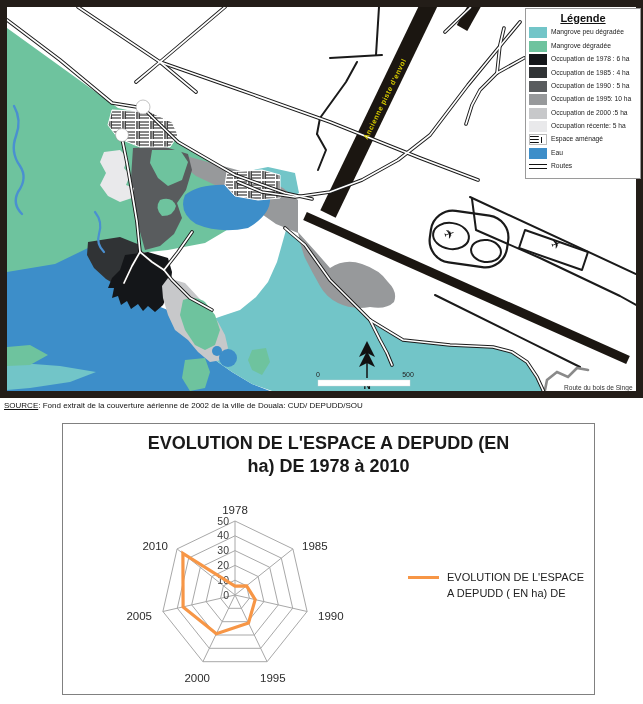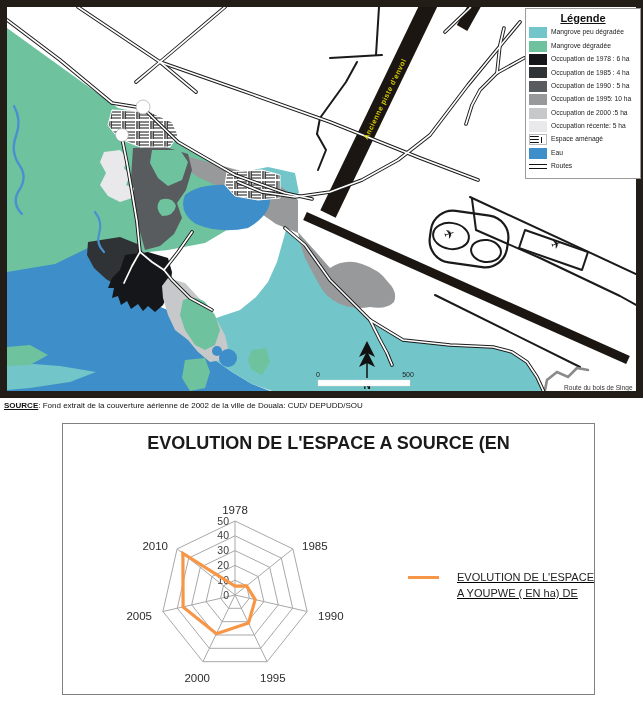--- a/index.html
+++ b/index.html
@@ -21,28 +21,28 @@
   .ml-row{display:flex;align-items:center;gap:4px;height:13.4px;}
   .ml-swatch{width:18px;height:11px;flex:0 0 18px;box-sizing:border-box;}
   .ml-swatch.hatch{background-color:#fff;border:0.5px solid #bbb;
       background-image:repeating-linear-gradient(180deg,#111 0 1px,transparent 1px 3px),
                        repeating-linear-gradient(90deg,#111 0 1.2px,transparent 1.2px 4px);
       background-size:55% 90%,25% 70%;background-position:5% 50%,95% 50%;background-repeat:no-repeat;}
   .ml-swatch.routes{height:5px;background:#fff;border-top:1.4px solid #111;border-bottom:1.4px solid #111;}
   .ml-label{font-size:6.7px;color:#222;white-space:nowrap;line-height:1;}
   
   .source-line{position:absolute;left:4px;top:401px;width:635px;font-size:8px;color:#111;}
-  .source-line b{font-weight:bold;text-decoration:underline;}
+  .source-line b{font-weight:normal;text-decoration:underline;}
   
   .chart-box{position:absolute;left:62px;top:423px;width:533px;height:272px;background:#fff;
       border:1px solid #808080;box-sizing:border-box;}
   .chart-title{position:absolute;left:0;top:8px;width:100%;text-align:center;
       font-size:18px;font-weight:bold;color:#1a1a1a;line-height:1.25;}
   .chart-svg{position:absolute;left:0;top:0;}
-  .chart-legend{position:absolute;left:345px;top:146px;display:flex;align-items:flex-start;gap:18px;text-decoration:underline;}
+  .chart-legend{position:absolute;left:345px;top:146px;display:flex;align-items:flex-start;gap:8px;}
   .cl-marker{display:block;width:31px;height:3px;margin-top:6px;flex:0 0 31px;}
   .cl-text{font-size:11px;color:#222;line-height:1.45;}
 </style>
 </head>
 <body>
 
 <div class="page">
 
   <div class="map-wrap">
     <svg width="643" height="398" viewBox="0 0 643 398">
@@ -234,21 +234,22 @@
             <span class="ml-label">Routes</span>
           </div>
         </div>
     </div>
   </div>
 
   <div class="source-line"><b>SOURCE</b><span>: Fond extrait de la couverture aérienne de 2002 de la ville de Douala: CUD/ DEPUDD/SOU</span></div>
 
   <div class="chart-box">
     <div class="chart-title">
-      <div>EVOLUTION  DE L'ESPACE  A SOURCE (EN</div>
+      <div>EVOLUTION  DE L'ESPACE  A DEPUDD (EN</div>
+      <div>ha) DE 1978 à 2010</div>
     </div>
     <svg id="radar-svg" class="chart-svg" width="531" height="270" viewBox="0 0 531 270">
         <polygon points="172.0,156.2 183.6,161.8 186.4,174.3 178.4,184.3 165.6,184.3 157.6,174.3 160.4,161.8" fill="none" stroke="#a8a8a8" stroke-width="1"></polygon>
         <polygon points="172.0,141.4 195.1,152.5 200.9,177.6 184.8,197.7 159.2,197.7 143.1,177.6 148.9,152.5" fill="none" stroke="#a8a8a8" stroke-width="1"></polygon>
         <polygon points="172.0,126.6 206.7,143.3 215.3,180.9 191.3,211.0 152.7,211.0 128.7,180.9 137.3,143.3" fill="none" stroke="#a8a8a8" stroke-width="1"></polygon>
         <polygon points="172.0,111.8 218.3,134.1 229.7,184.2 197.7,224.3 146.3,224.3 114.3,184.2 125.7,134.1" fill="none" stroke="#a8a8a8" stroke-width="1"></polygon>
         <polygon points="172.0,97.0 229.9,124.9 244.1,187.5 204.1,237.7 139.9,237.7 99.9,187.5 114.1,124.9" fill="none" stroke="#a8a8a8" stroke-width="1"></polygon>
         <line x1="172" y1="171" x2="172.0" y2="97.0" stroke="#a8a8a8" stroke-width="1"></line>
         <line x1="172" y1="171" x2="229.9" y2="124.9" stroke="#a8a8a8" stroke-width="1"></line>
         <line x1="172" y1="171" x2="244.1" y2="187.5" stroke="#a8a8a8" stroke-width="1"></line>
@@ -268,17 +269,17 @@
         <text x="209.8" y="258.3" text-anchor="middle" font-size="11.5" fill="#2c2c2c">1995</text>
         <text x="134.2" y="258.3" text-anchor="middle" font-size="11.5" fill="#2c2c2c">2000</text>
         <text x="89.0" y="196.4" text-anchor="end" font-size="11.5" fill="#2c2c2c">2005</text>
         <text x="105.0" y="126.4" text-anchor="end" font-size="11.5" fill="#2c2c2c">2010</text>
         <polygon points="172.0,162.1 183.6,161.8 192.2,175.6 185.5,199.0 153.4,209.7 120.1,182.9 119.9,129.5" fill="none" stroke="#F79646" stroke-width="3.2" stroke-linejoin="miter"></polygon>
       </svg>
     <div class="chart-legend">
       <span class="cl-marker" style="background: rgb(247, 150, 70);"></span>
       <div class="cl-text">
         <div>EVOLUTION  DE L'ESPACE</div>
-        <div>A YOUPWE ( EN ha) DE</div>
+        <div>A DEPUDD ( EN ha) DE</div>
       </div>
     </div>
   </div>
 </div>
 
 </body></html>

